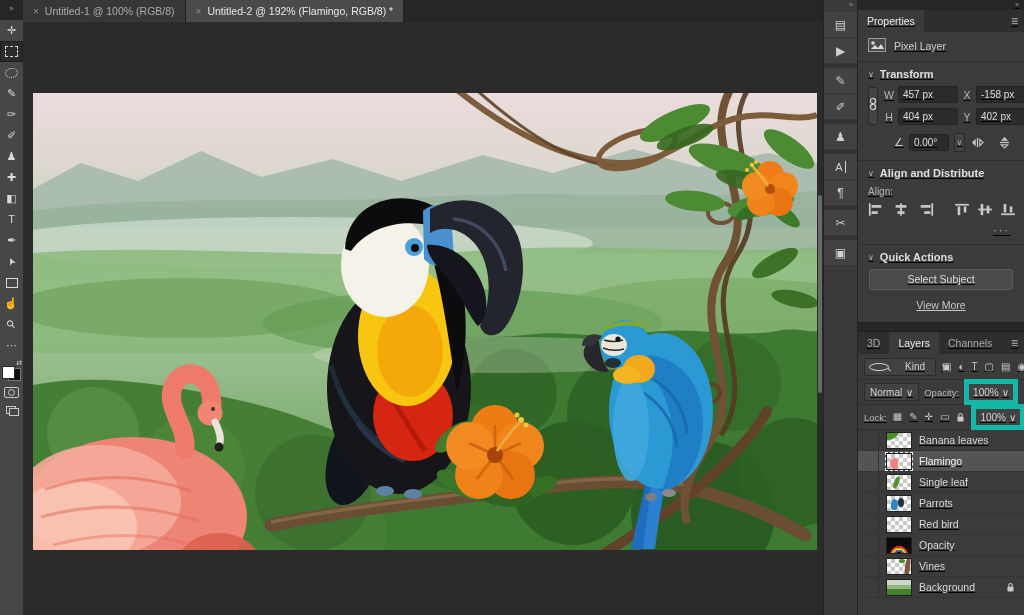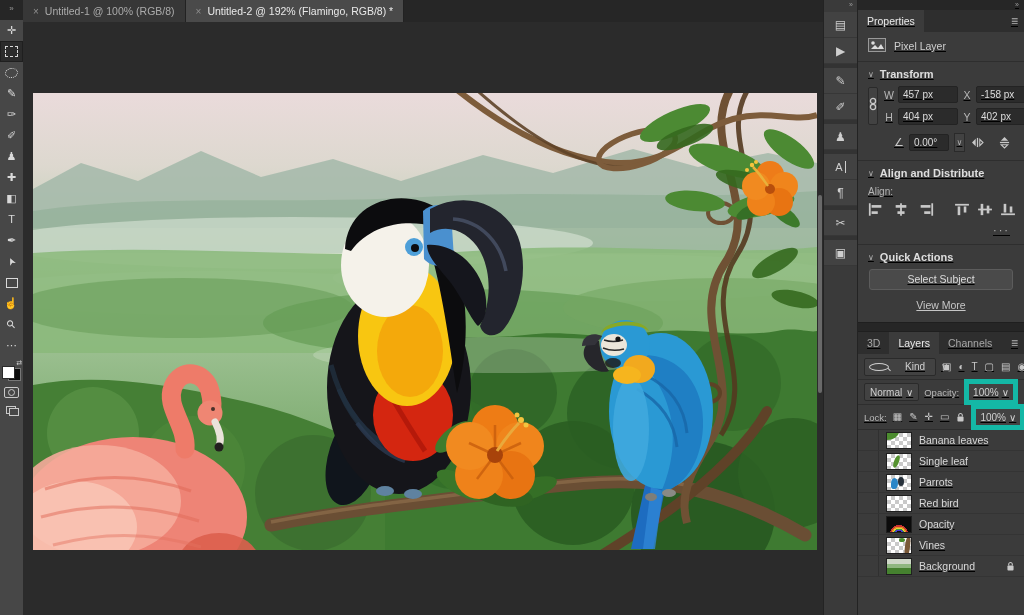--- a/index.html
+++ b/index.html
@@ -573,20 +573,27 @@
         </div>
       </div>
       <div class="layer-list" id="layer-list">
           <div class="lrow">
             <div class="eye-cell"></div>
             <div class="thumb t-banana">
               <i></i>
             </div>
             <span class="lname">Banana leaves</span>
           </div>
+          <div class="lrow selected">
+            <div class="eye-cell"></div>
+            <div class="thumb t-flamingo sel">
+              <i></i>
+            </div>
+            <span class="lname">Flamingo</span>
+          </div>
           <div class="lrow">
             <div class="eye-cell"></div>
             <div class="thumb t-leaf">
               <i></i>
             </div>
             <span class="lname">Single leaf</span>
           </div>
           <div class="lrow">
             <div class="eye-cell"></div>
             <div class="thumb t-parrots">

